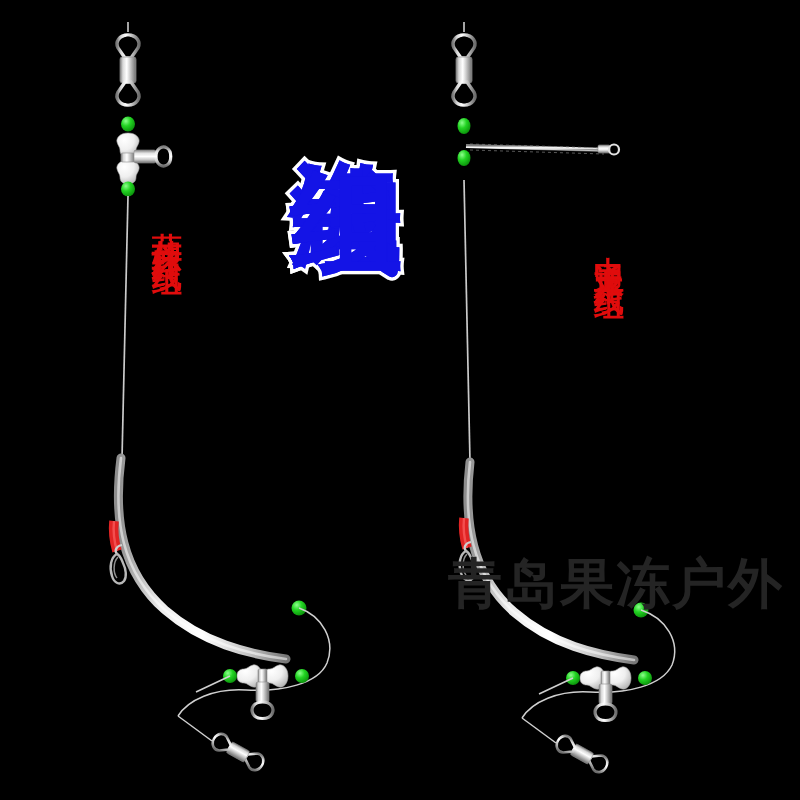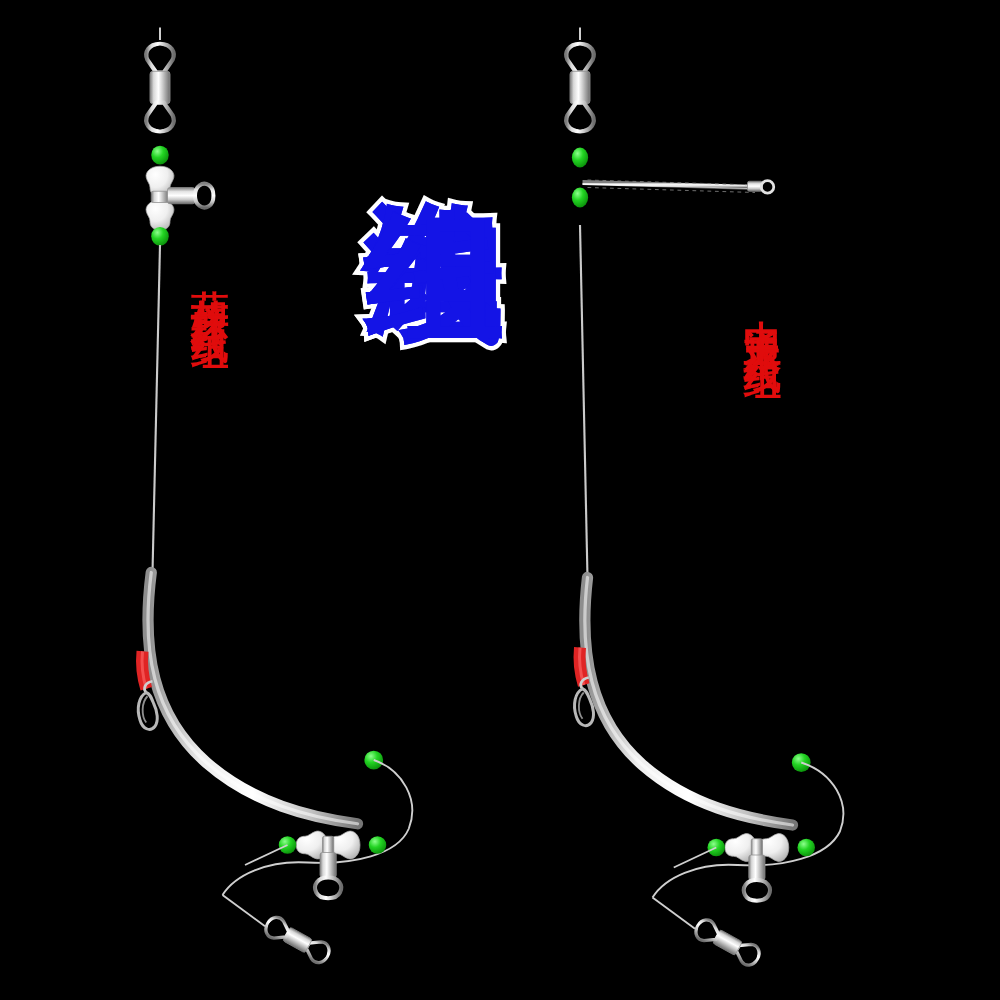--- a/index.html
+++ b/index.html
@@ -245,20 +245,21 @@
       </g>
 
       <line x1="573" y1="678" x2="539" y2="694" stroke="#cfcfcf" stroke-width="1.5"></line>
       <line x1="522" y1="718" x2="556" y2="743" stroke="#cfcfcf" stroke-width="1.5"></line>
       <g transform="translate(582,754) rotate(29)">
         <use href="#swivel" transform="scale(0.78) rotate(90)"></use>
       </g>
     </g>
   </svg>
 
+  <div id="watermark">青岛果冻户外</div>
 
   <div class="vtext" id="main-title">海钓线组</div>
   <div class="vtext" id="main-title-fill">海钓线组</div>
 
   <div class="vtext redlabel" id="label-left">葫芦转环线组</div>
   <div class="vtext redlabel" id="label-right">中通天平线组</div>
 
 </div>
 
 </body></html>

